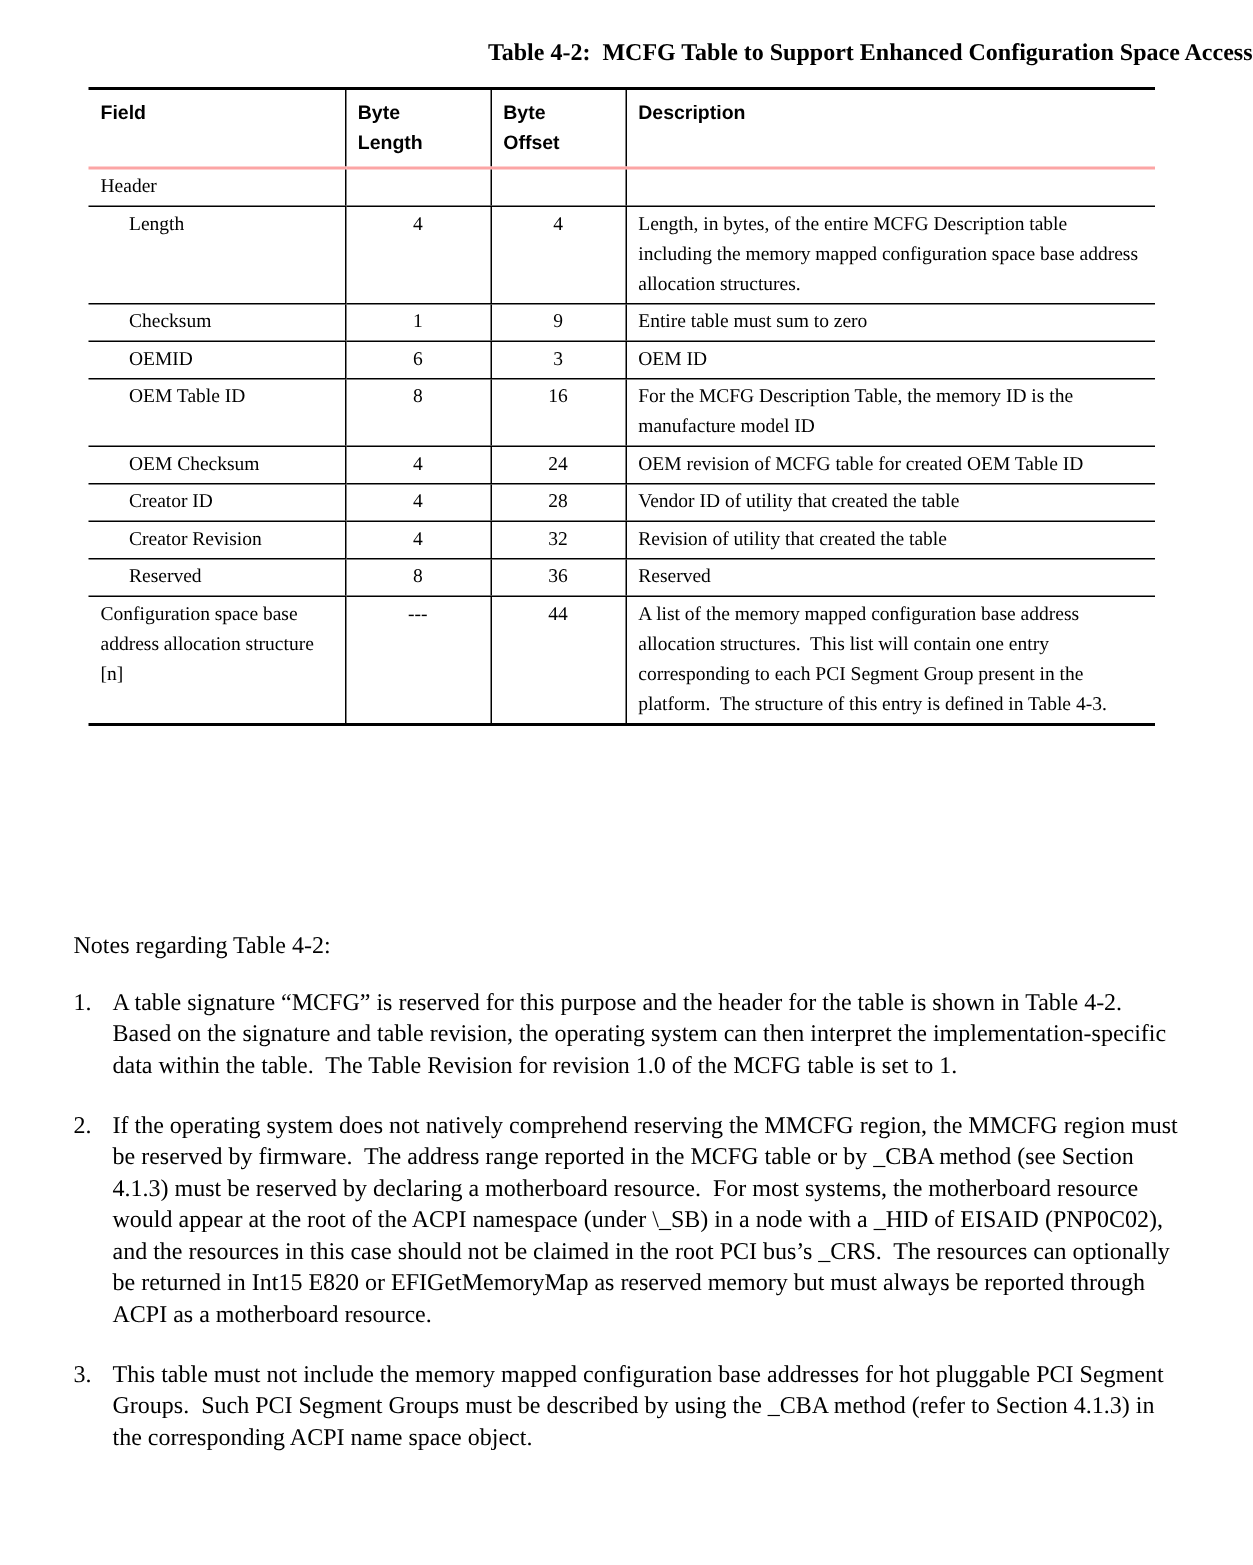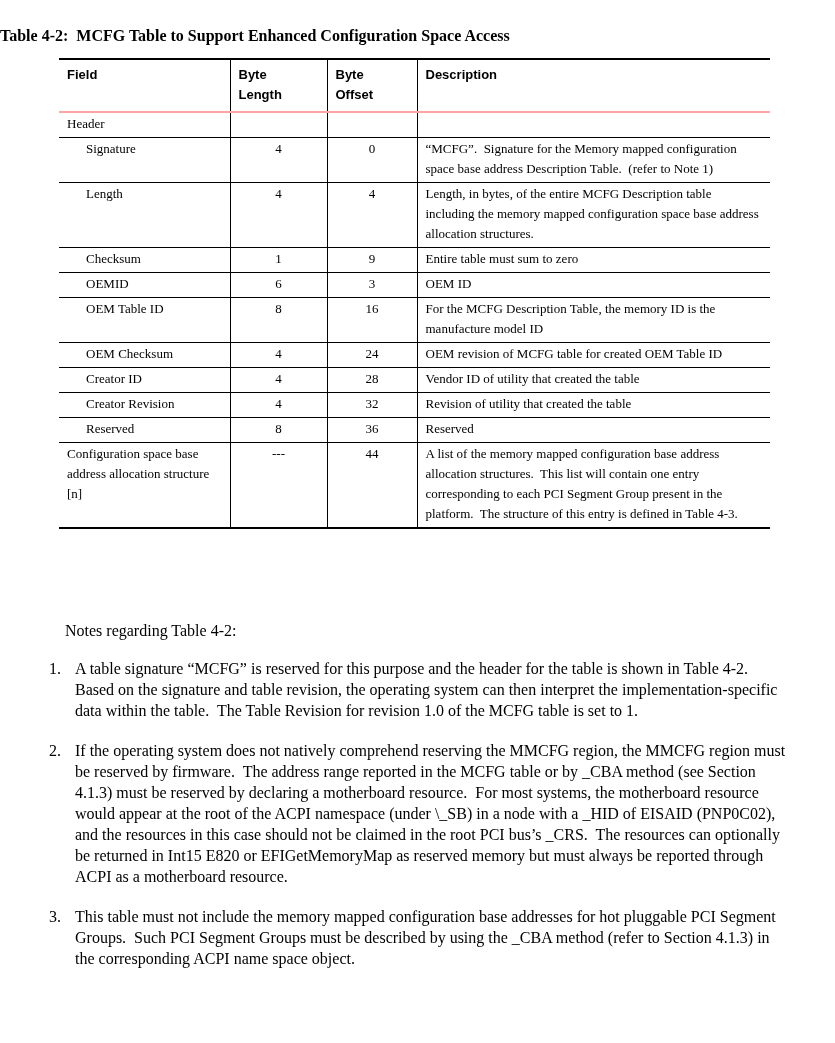--- a/index.html
+++ b/index.html
@@ -11,21 +11,21 @@
     color: #000000;
     overflow: hidden;
   }
 
   
   .table-title {
     position: absolute;
     top: 27px;
     left: 0;
     width: 100%;
-    text-align: left;
+    text-align: right;
     font-family: "Liberation Serif", serif;
     font-weight: bold;
     font-size: 16px;
     white-space: pre;
   }
 
   
   table.mcfg {
     position: absolute;
     left: 59px;
@@ -69,21 +69,21 @@
   
   .notes {
     position: absolute;
     left: 49px;
     top: 620px;
     width: 742px;
     font-family: "Liberation Serif", serif;
     font-size: 16px;
     line-height: 21px;
   }
-  .notes-heading { margin: 0 0 17px 16px; }
+  .notes-heading { margin: 0 0 17px 0; }
   .note-item { display: flex; margin: 0 0 19px 0; }
   .note-number { width: 26px; flex: none; }
   .note-text { flex: 1; white-space: pre-wrap; }
 </style>
 </head>
 <body>
 
 <div class="page">
 
   <div class="table-title">Table 4-2:  MCFG Table to Support Enhanced Configuration Space Access</div>
@@ -104,26 +104,20 @@
 Offset</th>
         <th>Description</th>
       </tr>
     </thead>
     <tbody>
         <tr>
           <td class="field">Header</td>
           <td class="num"></td>
           <td class="num"></td>
           <td class="desc"></td>
-        </tr>
-        <tr>
-          <td class="field indent">Signature</td>
-          <td class="num">4</td>
-          <td class="num">0</td>
-          <td class="desc">“MCFG”.  Signature for the Memory mapped configuration space base address Description Table.  (refer to Note 1)</td>
         </tr>
         <tr>
           <td class="field indent">Length</td>
           <td class="num">4</td>
           <td class="num">4</td>
           <td class="desc">Length, in bytes, of the entire MCFG Description table including the memory mapped configuration space base address allocation structures.</td>
         </tr>
         <tr>
           <td class="field indent">Checksum</td>
           <td class="num">1</td>

